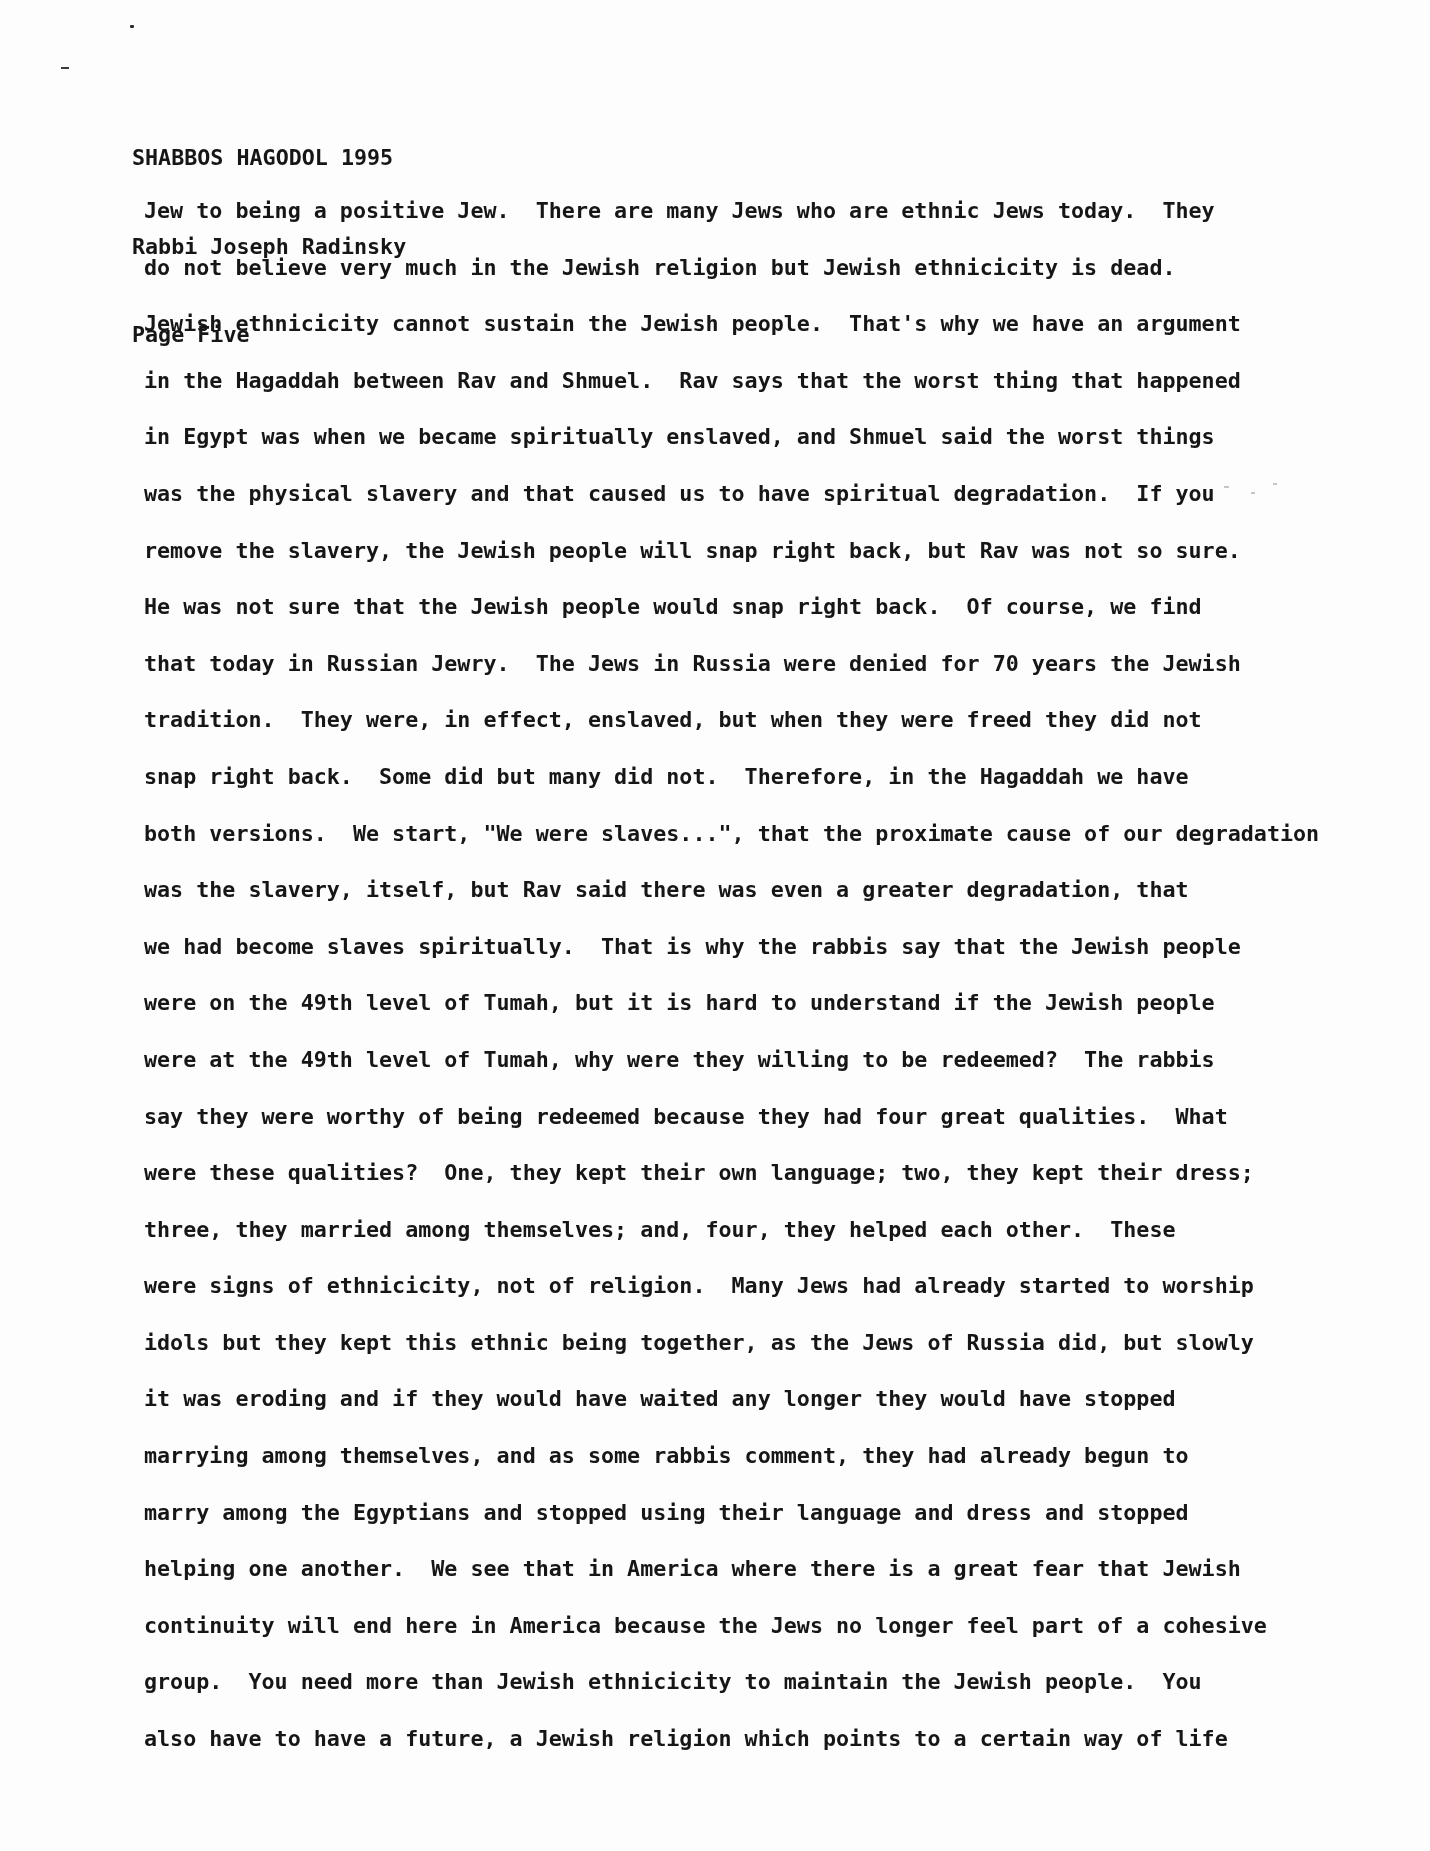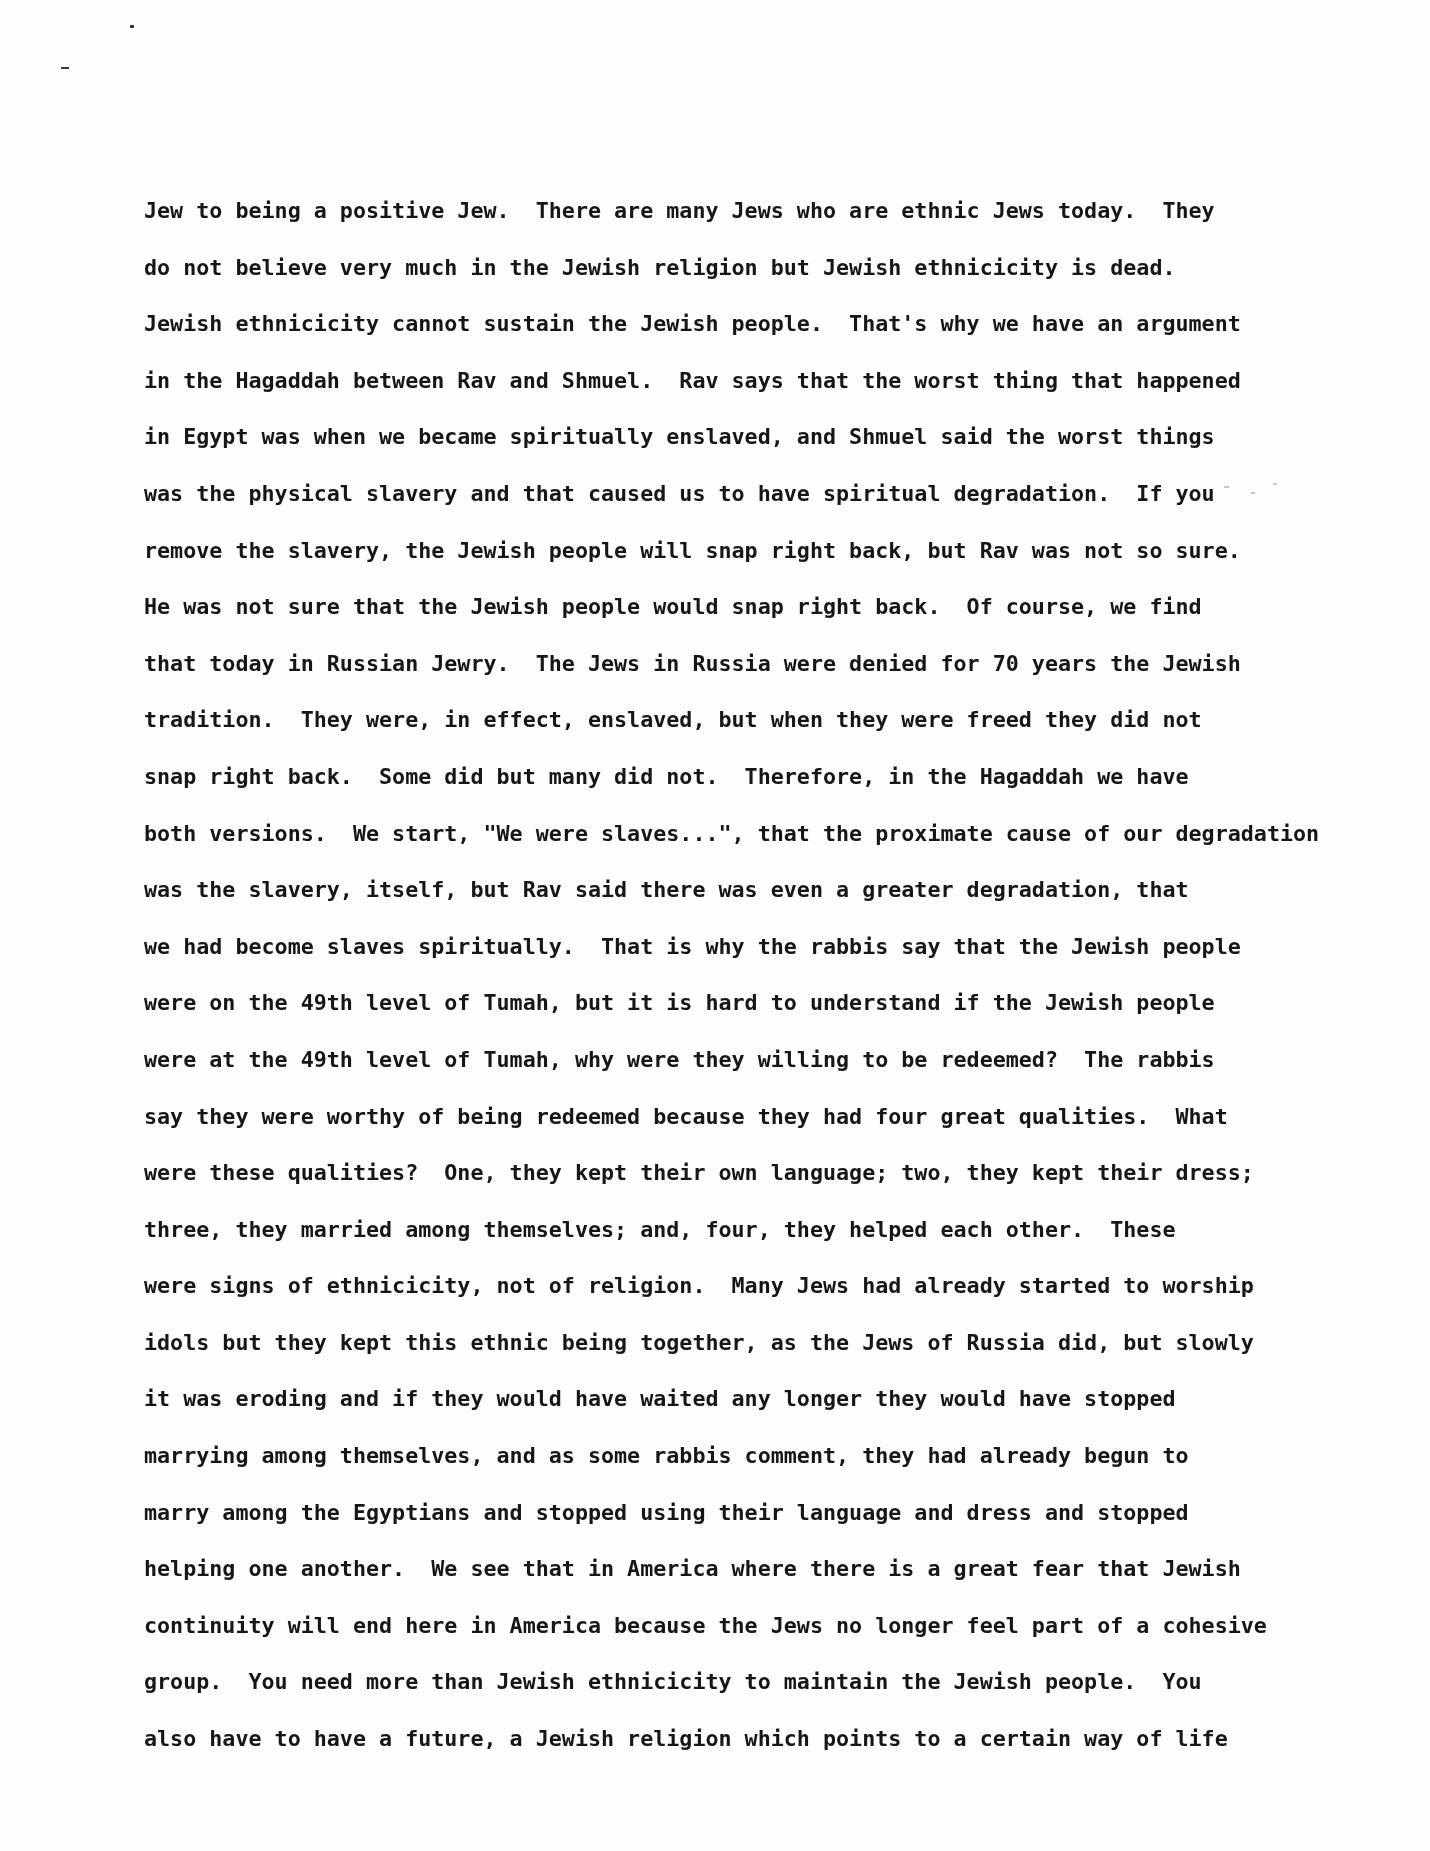--- a/index.html
+++ b/index.html
@@ -68,16 +68,21 @@
 <body>
 
 <div class="page">
 
   <span class="artifact speck-dot"></span>
   <span class="artifact speck-dash"></span>
   <span class="artifact faint f1"></span>
   <span class="artifact faint f2"></span>
   <span class="artifact faint f3"></span>
 
+  <header class="doc-header">
+    <div class="h-line">SHABBOS HAGODOL 1995</div>
+    <div class="h-line">Rabbi Joseph Radinsky</div>
+    <div class="h-line">Page Five</div>
+  </header>
 
   <main class="doc-body"><div class="b-line">Jew to being a positive Jew.  There are many Jews who are ethnic Jews today.  They</div><div class="b-line">do not believe very much in the Jewish religion but Jewish ethnicicity is dead.</div><div class="b-line">Jewish ethnicicity cannot sustain the Jewish people.  That's why we have an argument</div><div class="b-line">in the Hagaddah between Rav and Shmuel.  Rav says that the worst thing that happened</div><div class="b-line">in Egypt was when we became spiritually enslaved, and Shmuel said the worst things</div><div class="b-line">was the physical slavery and that caused us to have spiritual degradation.  If you</div><div class="b-line">remove the slavery, the Jewish people will snap right back, but Rav was not so sure.</div><div class="b-line">He was not sure that the Jewish people would snap right back.  Of course, we find</div><div class="b-line">that today in Russian Jewry.  The Jews in Russia were denied for 70 years the Jewish</div><div class="b-line">tradition.  They were, in effect, enslaved, but when they were freed they did not</div><div class="b-line">snap right back.  Some did but many did not.  Therefore, in the Hagaddah we have</div><div class="b-line">both versions.  We start, "We were slaves...", that the proximate cause of our degradation</div><div class="b-line">was the slavery, itself, but Rav said there was even a greater degradation, that</div><div class="b-line">we had become slaves spiritually.  That is why the rabbis say that the Jewish people</div><div class="b-line">were on the 49th level of Tumah, but it is hard to understand if the Jewish people</div><div class="b-line">were at the 49th level of Tumah, why were they willing to be redeemed?  The rabbis</div><div class="b-line">say they were worthy of being redeemed because they had four great qualities.  What</div><div class="b-line">were these qualities?  One, they kept their own language; two, they kept their dress;</div><div class="b-line">three, they married among themselves; and, four, they helped each other.  These</div><div class="b-line">were signs of ethnicicity, not of religion.  Many Jews had already started to worship</div><div class="b-line">idols but they kept this ethnic being together, as the Jews of Russia did, but slowly</div><div class="b-line">it was eroding and if they would have waited any longer they would have stopped</div><div class="b-line">marrying among themselves, and as some rabbis comment, they had already begun to</div><div class="b-line">marry among the Egyptians and stopped using their language and dress and stopped</div><div class="b-line">helping one another.  We see that in America where there is a great fear that Jewish</div><div class="b-line">continuity will end here in America because the Jews no longer feel part of a cohesive</div><div class="b-line">group.  You need more than Jewish ethnicicity to maintain the Jewish people.  You</div><div class="b-line">also have to have a future, a Jewish religion which points to a certain way of life</div></main>
 
 </div>
 
 </body></html>

